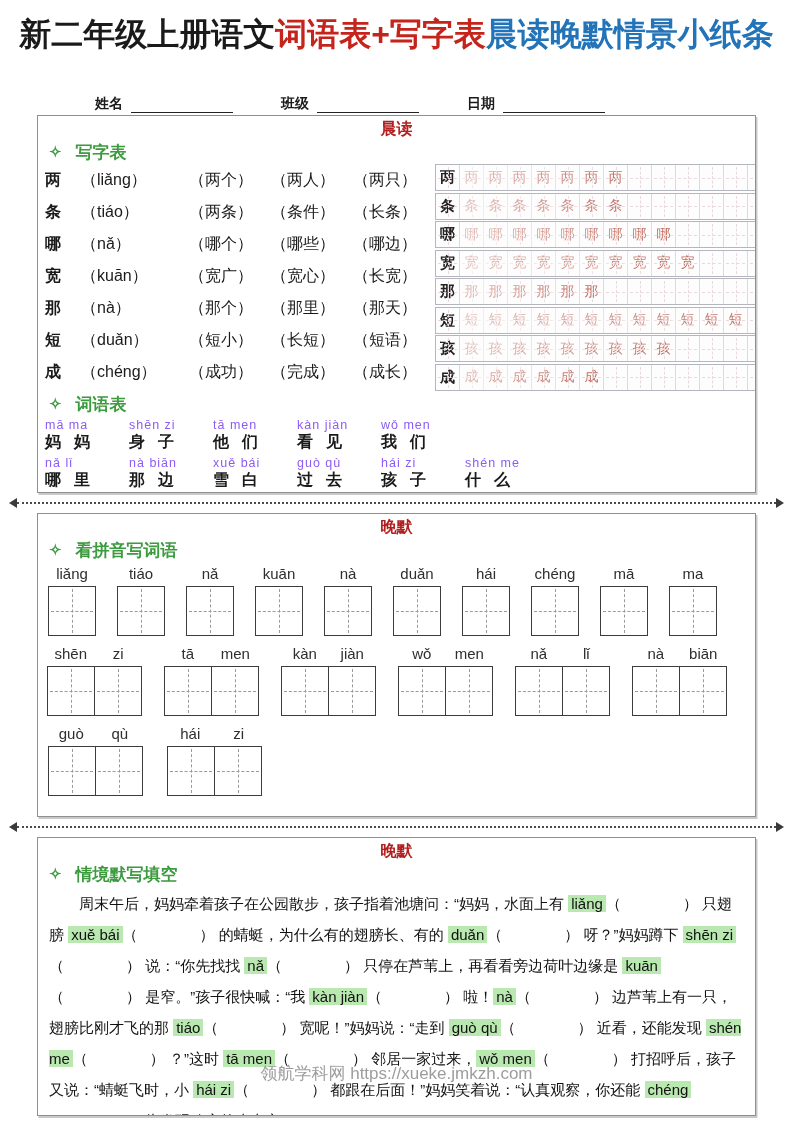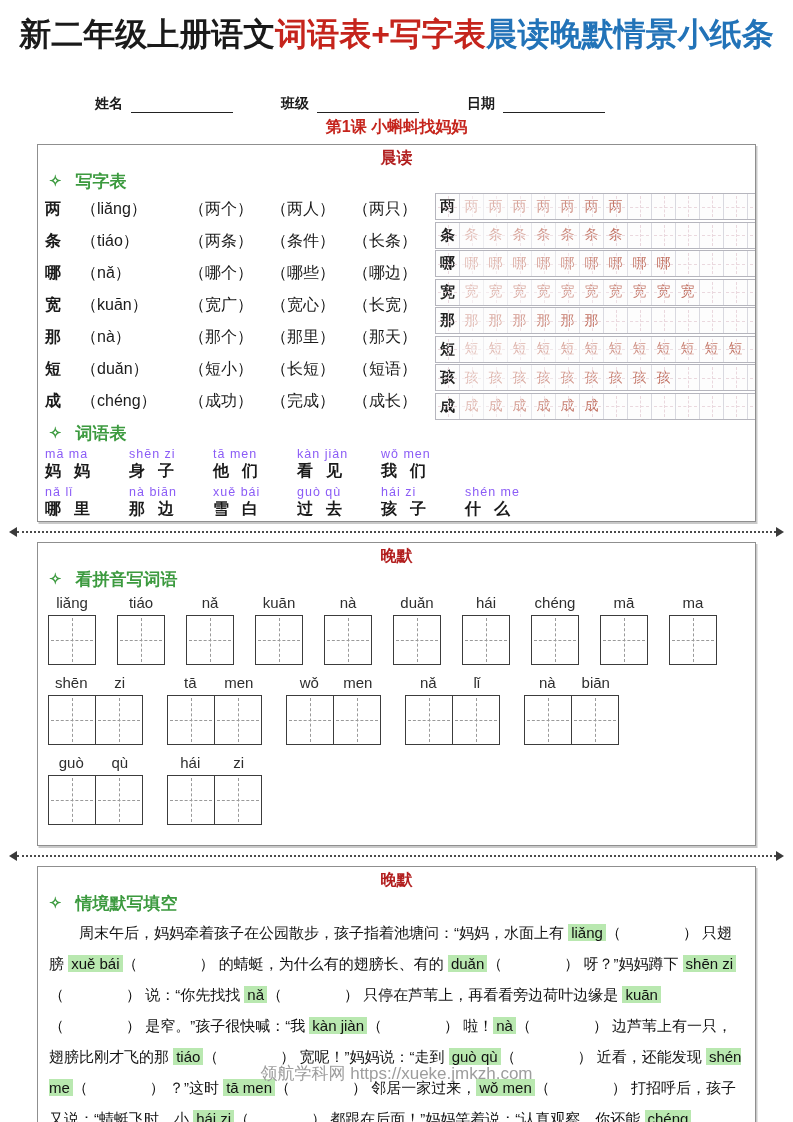--- a/index.html
+++ b/index.html
@@ -79,21 +79,20 @@
     <div class="field">
       <span class="lab">班级</span>
       <span class="uline"></span>
     </div>
     <div class="field">
       <span class="lab">日期</span>
       <span class="uline"></span>
     </div>
   </div>
 
-  <div class="lesson">第1课 小蝌蚪找妈妈</div>
 
   <div class="sheet-box box1">
     <div class="badge">晨读</div>
     <div class="green-head">
       <span class="diamond">✧</span>
       <span>写字表</span>
     </div>
     <div class="morning-flex">
       <div class="write-list" id="writeList">
           <div class="write-row">
@@ -424,20 +423,30 @@
               <span class="pl-syll">tā</span>
               <span class="pl-syll">men</span>
             </div>
             <div class="dbox">
               <div class="tzg"></div>
               <div class="tzg"></div>
             </div>
           </div>
           <div class="pin-unit">
             <div class="pin-label">
+              <span class="pl-syll">kàn</span>
+              <span class="pl-syll">jiàn</span>
+            </div>
+            <div class="dbox">
+              <div class="tzg"></div>
+              <div class="tzg"></div>
+            </div>
+          </div>
+          <div class="pin-unit">
+            <div class="pin-label">
               <span class="pl-syll">wǒ</span>
               <span class="pl-syll">men</span>
             </div>
             <div class="dbox">
               <div class="tzg"></div>
               <div class="tzg"></div>
             </div>
           </div>
           <div class="pin-unit">
             <div class="pin-label">

